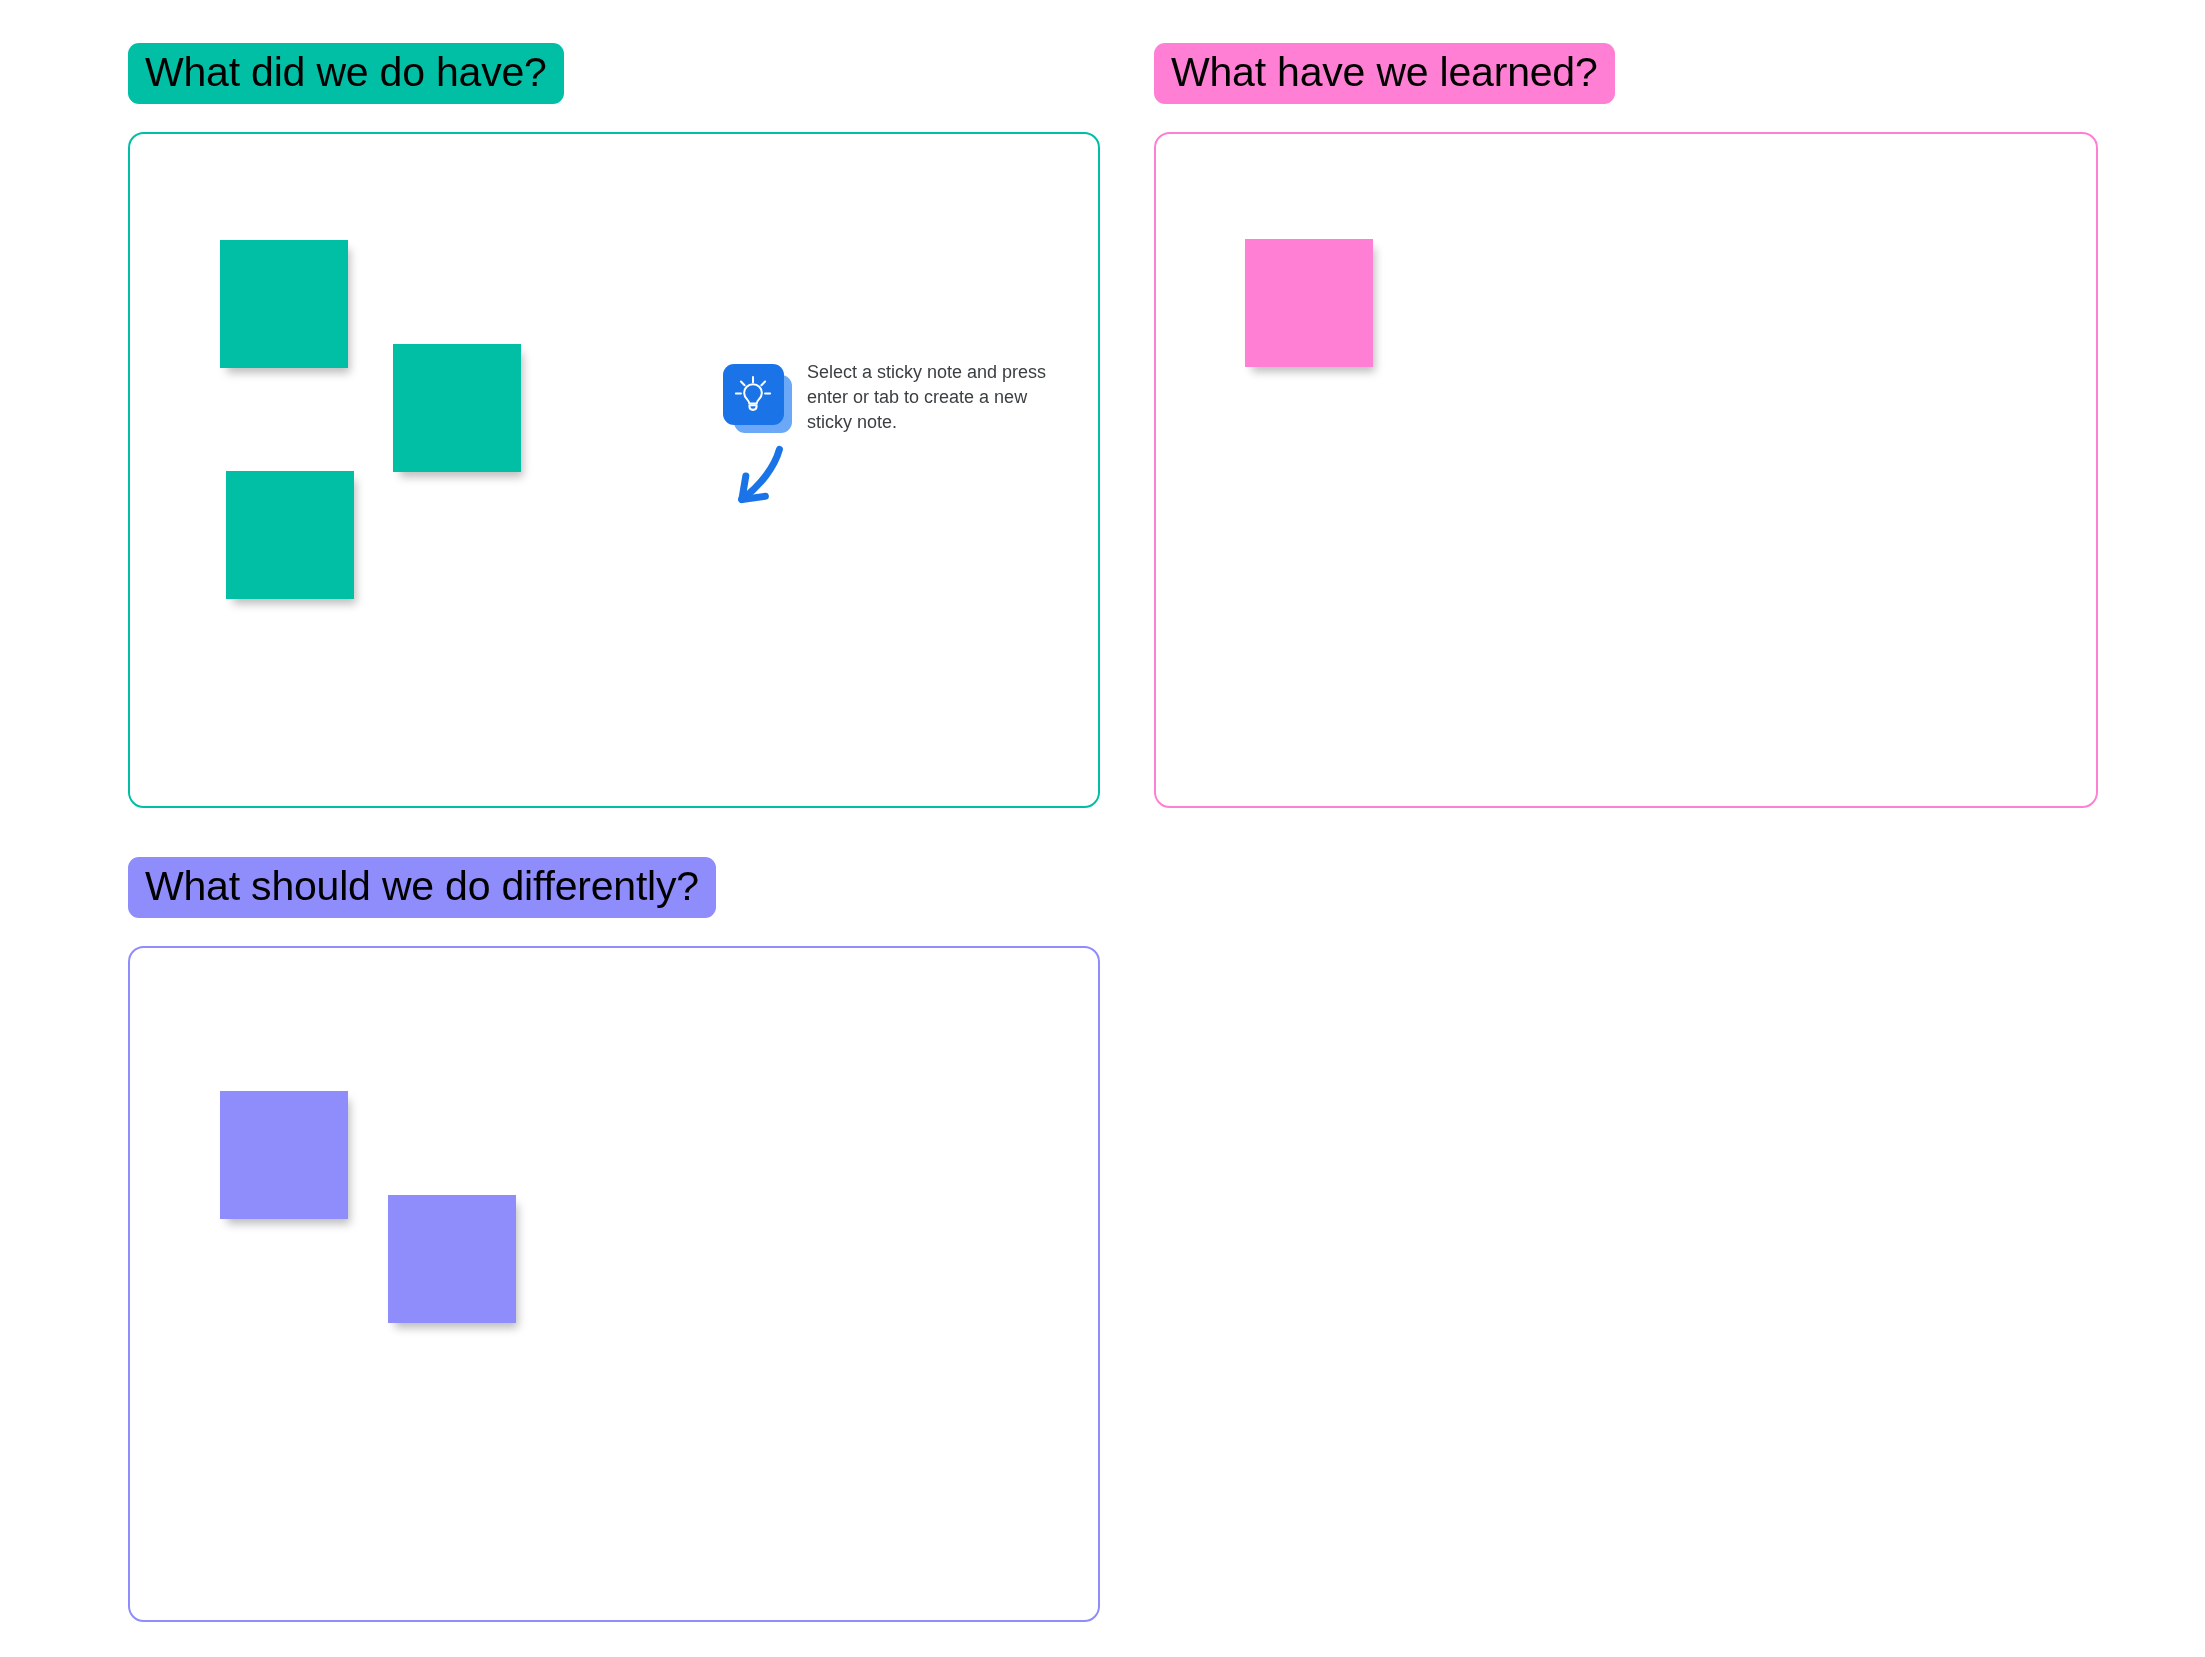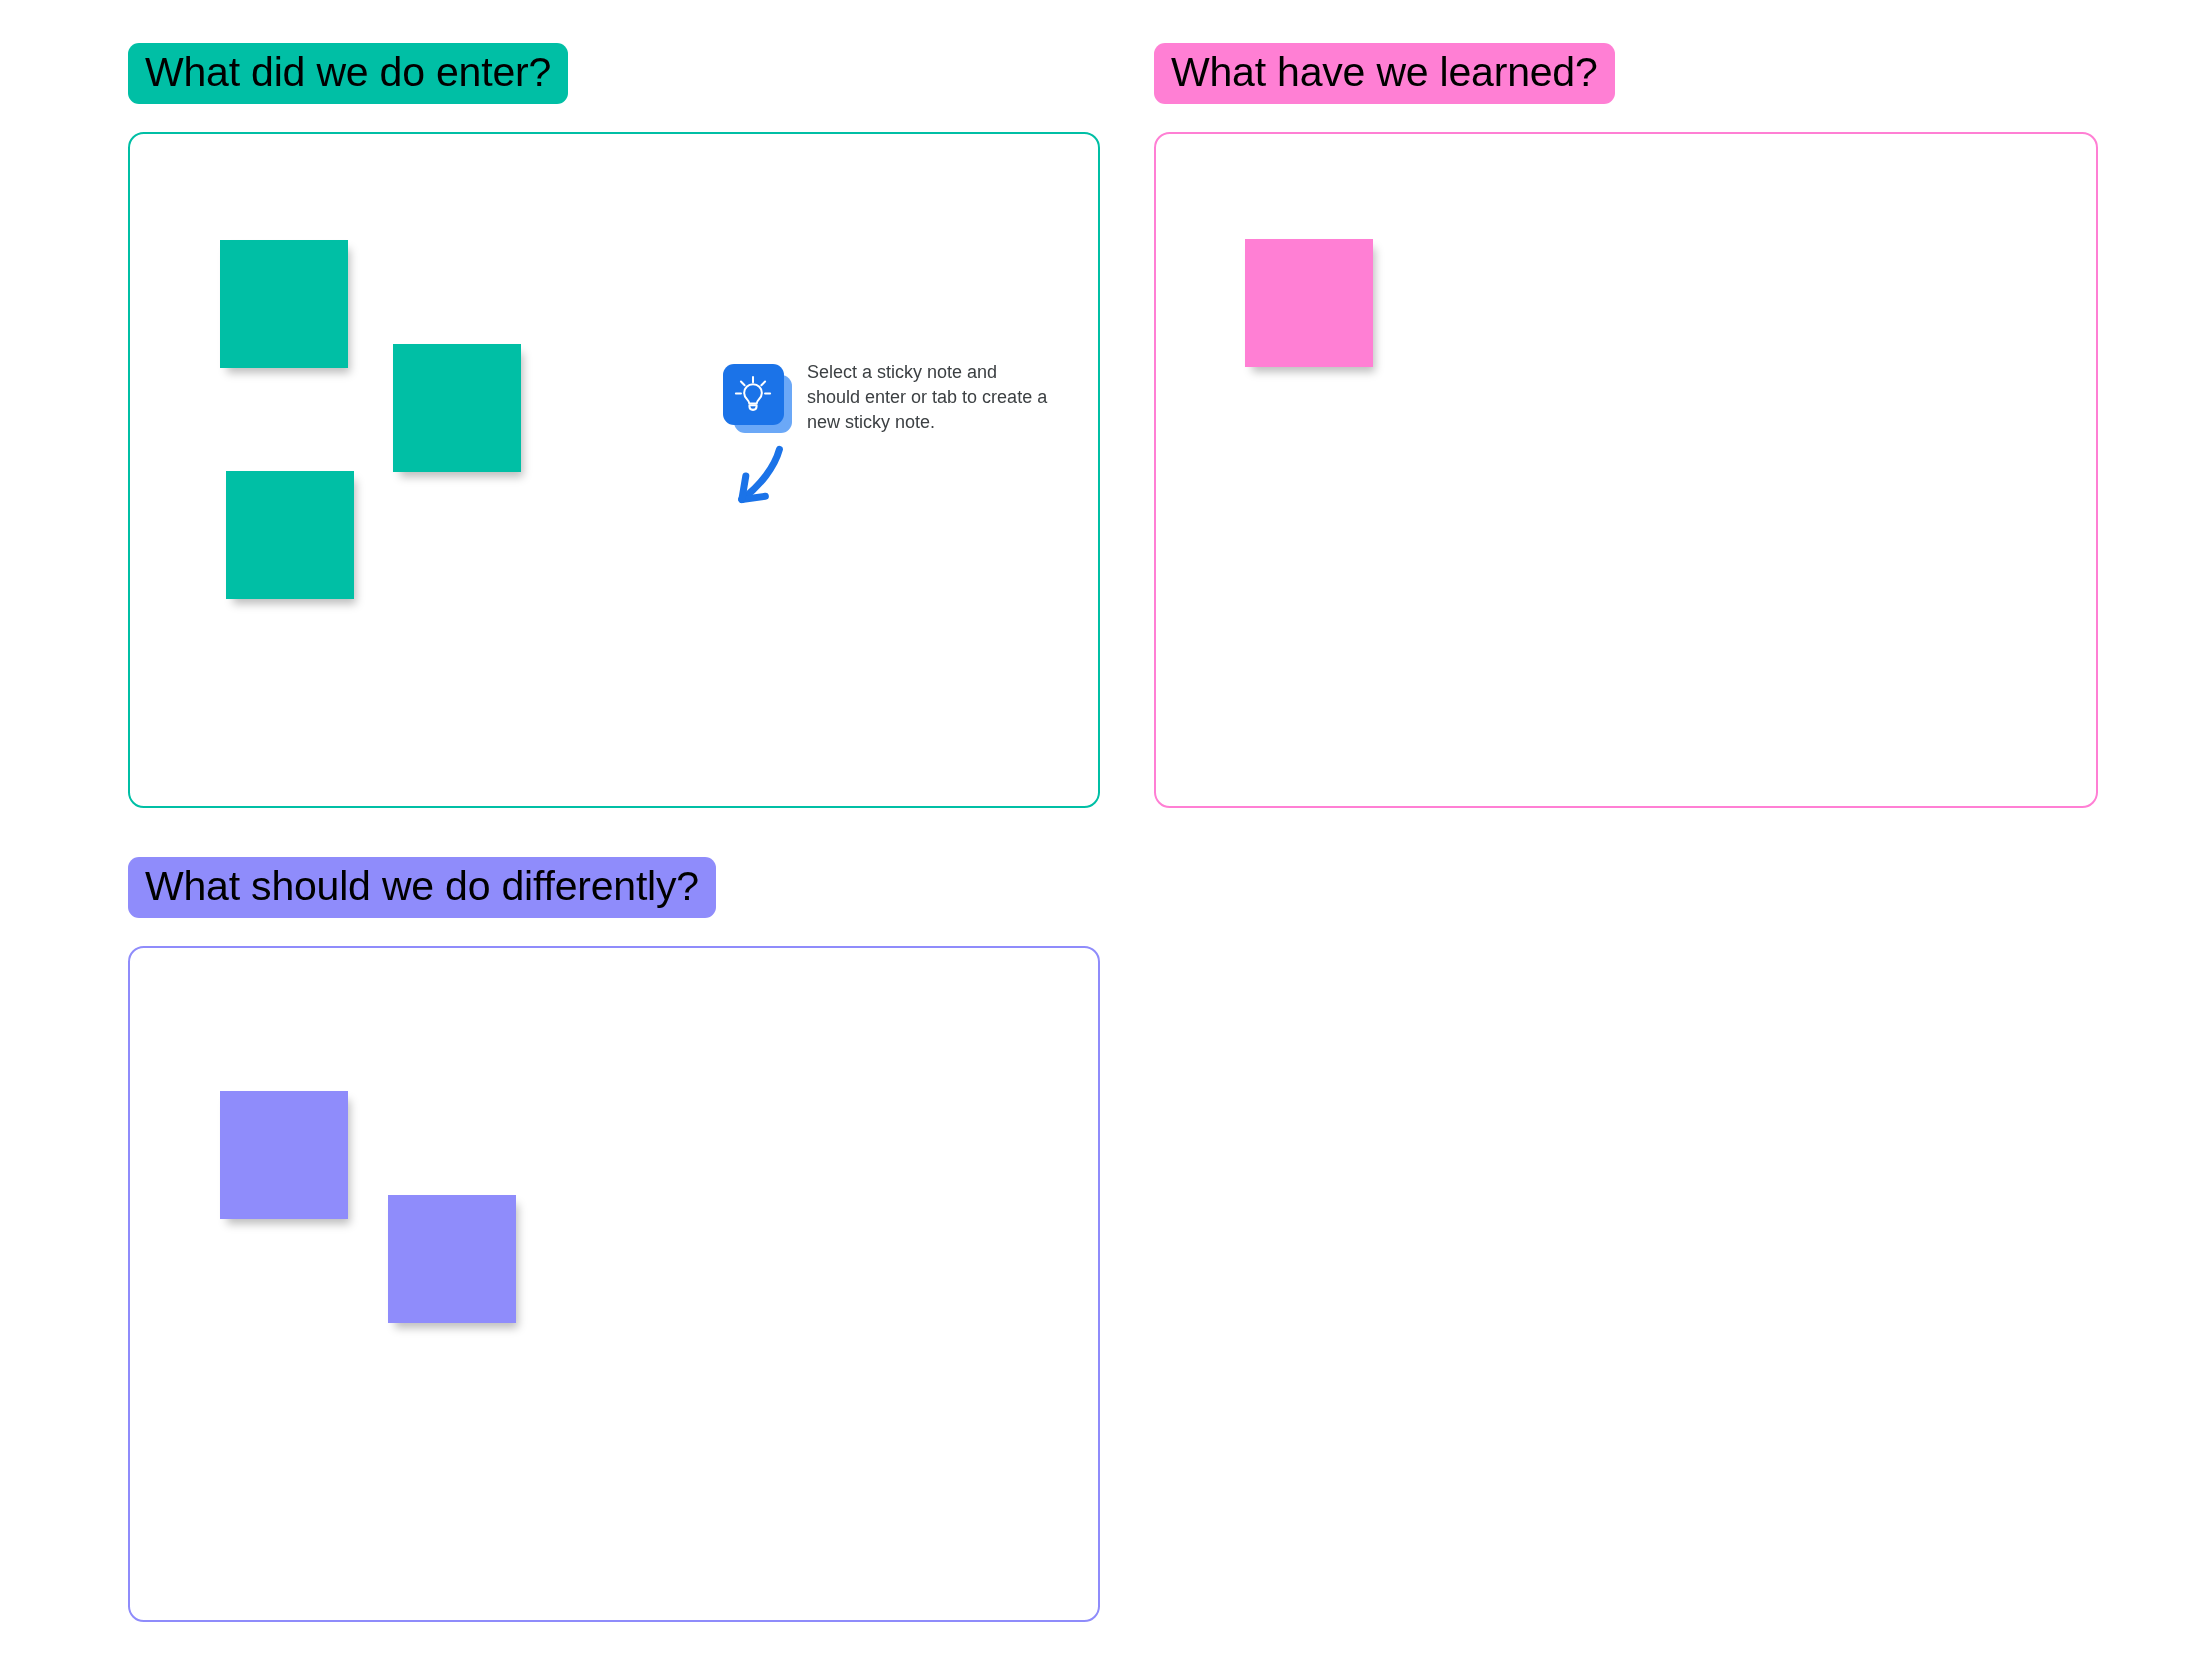--- a/index.html
+++ b/index.html
@@ -111,21 +111,21 @@
     width: 86px;
     height: 86px;
   }
 </style>
 </head>
 <body style="background: rgb(255, 255, 255);">
 
 <div class="board">
 
   <div class="quadrant" id="q0" style="left: 128px; top: 43px; width: 972px; height: 765px;">
-    <div class="quad-header" style="background: rgb(0, 191, 165); color: rgb(0, 0, 0);">What did we do enter?</div>
+    <div class="quad-header" style="background: rgb(0, 191, 165); color: rgb(0, 0, 0);">What did we do have?</div>
     <div class="quad-panel" style="border-color: rgb(0, 191, 165); width: 972px; height: 676px;">
 
       <div class="sticky" id="n0-0" style="left: 90px; top: 106px; width: 128px; height: 128px; background: rgb(0, 191, 165);"></div>
       <div class="sticky" id="n0-1" style="left: 263px; top: 210px; width: 128px; height: 128px; background: rgb(0, 191, 165);"></div>
       <div class="sticky" id="n0-2" style="left: 96px; top: 337px; width: 128px; height: 128px; background: rgb(0, 191, 165);"></div>
 
       <div class="hint">
         <div class="hint-icon">
           <div class="back-card"></div>
           <div class="front-card"></div>
@@ -135,21 +135,21 @@
             <line x1="11.5" y1="11" x2="16.2" y2="15.7" stroke="#ffffff" stroke-width="2.6" stroke-linecap="round"></line>
             <line x1="42.5" y1="11" x2="37.8" y2="15.7" stroke="#ffffff" stroke-width="2.6" stroke-linecap="round"></line>
             <line x1="5" y1="26.5" x2="11.5" y2="26.5" stroke="#ffffff" stroke-width="2.6" stroke-linecap="round"></line>
             <line x1="42.5" y1="26.5" x2="49" y2="26.5" stroke="#ffffff" stroke-width="2.6" stroke-linecap="round"></line>
 
             <path d="M27 14.5 C20.6 14.5 15.6 19.4 15.6 25.6 C15.6 29.6 17.7 32.3 19.9 34.6 C21.4 36.2 22.2 37.4 22.2 39.2 L31.8 39.2 C31.8 37.4 32.6 36.2 34.1 34.6 C36.3 32.3 38.4 29.6 38.4 25.6 C38.4 19.4 33.4 14.5 27 14.5 Z" stroke="#ffffff" stroke-width="2.6" fill="none" stroke-linejoin="round"></path>
 
             <path d="M22.4 41.6 L31.6 41.6 L31.6 43.2 C31.6 45.6 29.6 47.4 27 47.4 C24.4 47.4 22.4 45.6 22.4 43.2 Z" stroke="#ffffff" stroke-width="2.6" fill="none" stroke-linejoin="round"></path>
           </svg>
         </div>
-        <div class="hint-text">Select a sticky note and should enter or tab to create a new sticky note.</div>
+        <div class="hint-text">Select a sticky note and press enter or tab to create a new sticky note.</div>
         <div class="hint-arrow">
           <svg width="86" height="86" viewBox="0 0 110 110" fill="none">
             <path d="M76 12 C70 34 52 58 28 76" stroke="#1B73E8" stroke-width="9" stroke-linecap="round" fill="none"></path>
             <path d="M28 76 L58 72" stroke="#1B73E8" stroke-width="9" stroke-linecap="round"></path>
             <path d="M28 76 L33 46" stroke="#1B73E8" stroke-width="9" stroke-linecap="round"></path>
           </svg>
         </div>
       </div>
 
     </div>

